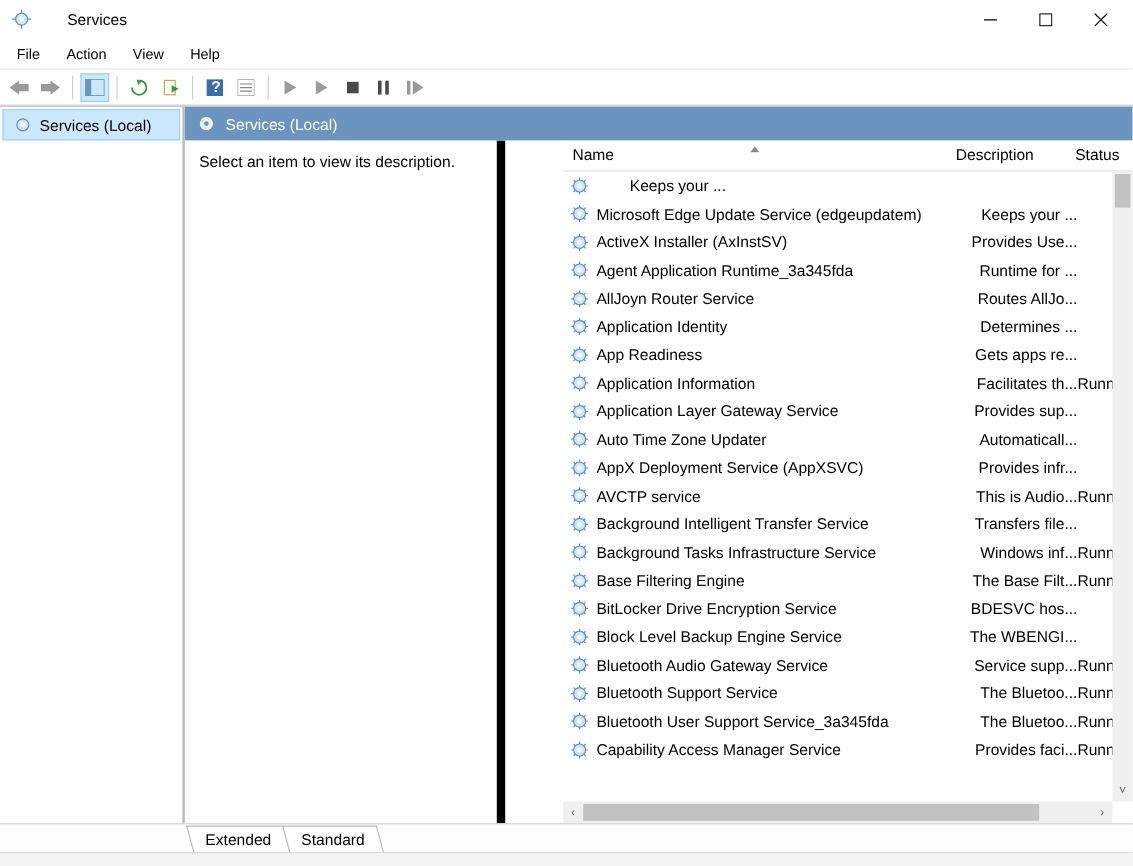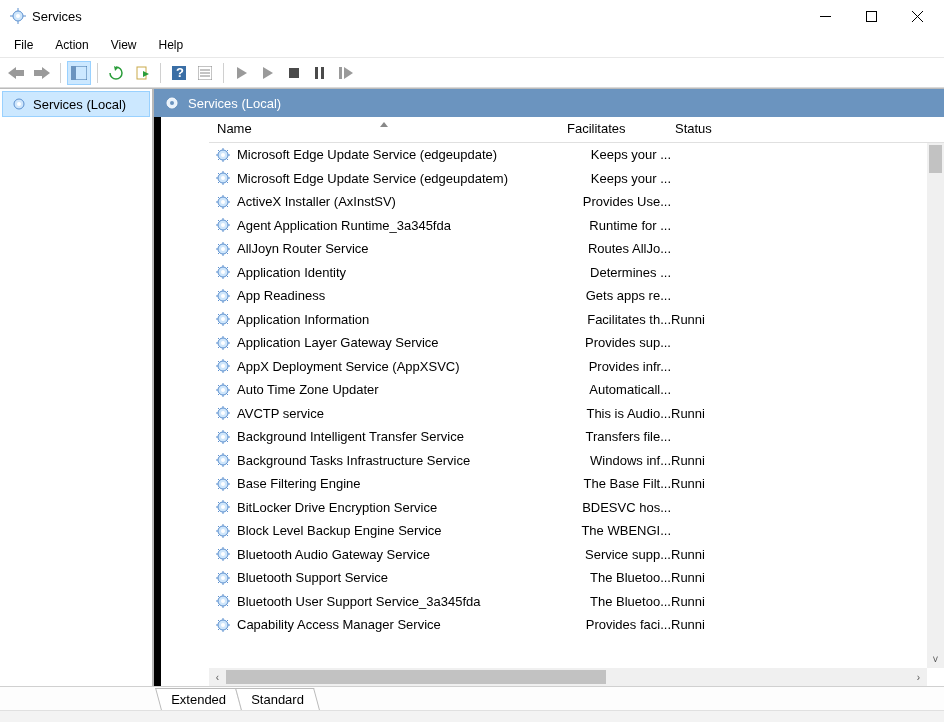--- a/index.html
+++ b/index.html
@@ -1,21 +1,21 @@
 <!DOCTYPE html>
 <html><head>
 <meta charset="utf-8">
 <style>
   * { box-sizing: border-box; margin: 0; padding: 0; font-family: "Segoe UI", Tahoma, sans-serif; font-size: 13px; }
   body { width: 944px; height: 722px; background: #fff; overflow: hidden; display: flex; flex-direction: column; }
 
   
   .titlebar { display: flex; align-items: center; height: 32px; padding: 0 4px; }
   .titlebar .app-icon { width: 16px; height: 16px; margin: 0 6px; }
-  .titlebar .title { flex: 0 0 auto; font-size: 13px; }
+  .titlebar .title { flex: 0 0 auto; font-size: 13px; margin-left: 24px; }
   .titlebar .spacer { flex: 1; }
   .win-btn { width: 46px; height: 32px; display: flex; align-items: center; justify-content: center; }
   .win-btn svg { stroke: #000; }
 
   
   .menubar { display: flex; align-items: center; height: 26px; padding: 0 4px; gap: 2px; border-bottom: 1px solid #e8e8e8; }
   .menubar .item { padding: 3px 10px; font-size: 12px; }
 
   
   .toolbar { display: flex; align-items: center; height: 30px; padding: 0 4px; gap: 2px; border-bottom: 1px solid #d9d9d9; }
@@ -207,51 +207,53 @@
       <span class="gear">
         <svg viewBox="0 0 16 16" width="16" height="16">
             <circle cx="8" cy="8" r="5" fill="#e8f2fc" stroke="#fff"></circle>
             <circle cx="8" cy="8" r="2" fill="#6b94bf"></circle>
           </svg>
       </span>
       <span>Services (Local)</span>
     </div>
 
     <div class="content-body">
+      <div class="desc-pane">
+        <div>Select an item to view its description.</div>
+      </div>
 
       <div class="list-pane">
         <div class="list-headers">
           <div class="col col-name">
             <span>Name</span>
             <span class="sort-ind"><svg width="8" height="5">
                   <polygon points="0,5 4,0 8,5" fill="#888"></polygon>
                 </svg></span>
           </div>
-          <div class="col col-desc"><span>Facilitates</span></div>
+          <div class="col col-desc"><span>Description</span></div>
           <div class="col col-status"><span>Status</span></div>
         </div>
 
         <div class="list-rows" id="rows">
 
           <div class="row">
               <span class="gear"><svg viewBox="0 0 16 16" width="16" height="16">
                   <circle class="gear-svg" cx="8" cy="8" r="5"></circle>
                   <circle cx="8" cy="8" r="2" fill="#fff"></circle>
                   <g stroke="#5a8fcf" stroke-width="1">
                     <line x1="8" y1="1" x2="8" y2="3"></line>
                     <line x1="8" y1="13" x2="8" y2="15"></line>
                     <line x1="1" y1="8" x2="3" y2="8"></line>
                     <line x1="13" y1="8" x2="15" y2="8"></line>
                     <line x1="3" y1="3" x2="4.5" y2="4.5"></line>
                     <line x1="11.5" y1="11.5" x2="13" y2="13"></line>
                     <line x1="3" y1="13" x2="4.5" y2="11.5"></line>
                     <line x1="11.5" y1="4.5" x2="13" y2="3"></line>
                   </g>
                 </svg></span>
-              <span class="c-name">Microsoft Edge Update Service (edgeupdate)</span>
               <span class="c-desc">Keeps your ...</span>
               <span class="c-status"></span>
             </div>
             <div class="row">
               <span class="gear"><svg viewBox="0 0 16 16" width="16" height="16">
                   <circle class="gear-svg" cx="8" cy="8" r="5"></circle>
                   <circle cx="8" cy="8" r="2" fill="#fff"></circle>
                   <g stroke="#5a8fcf" stroke-width="1">
                     <line x1="8" y1="1" x2="8" y2="3"></line>
                     <line x1="8" y1="13" x2="8" y2="15"></line>
@@ -408,41 +410,41 @@
                     <line x1="8" y1="1" x2="8" y2="3"></line>
                     <line x1="8" y1="13" x2="8" y2="15"></line>
                     <line x1="1" y1="8" x2="3" y2="8"></line>
                     <line x1="13" y1="8" x2="15" y2="8"></line>
                     <line x1="3" y1="3" x2="4.5" y2="4.5"></line>
                     <line x1="11.5" y1="11.5" x2="13" y2="13"></line>
                     <line x1="3" y1="13" x2="4.5" y2="11.5"></line>
                     <line x1="11.5" y1="4.5" x2="13" y2="3"></line>
                   </g>
                 </svg></span>
+              <span class="c-name">Auto Time Zone Updater</span>
+              <span class="c-desc">Automaticall...</span>
+              <span class="c-status"></span>
+            </div>
+            <div class="row">
+              <span class="gear"><svg viewBox="0 0 16 16" width="16" height="16">
+                  <circle class="gear-svg" cx="8" cy="8" r="5"></circle>
+                  <circle cx="8" cy="8" r="2" fill="#fff"></circle>
+                  <g stroke="#5a8fcf" stroke-width="1">
+                    <line x1="8" y1="1" x2="8" y2="3"></line>
+                    <line x1="8" y1="13" x2="8" y2="15"></line>
+                    <line x1="1" y1="8" x2="3" y2="8"></line>
+                    <line x1="13" y1="8" x2="15" y2="8"></line>
+                    <line x1="3" y1="3" x2="4.5" y2="4.5"></line>
+                    <line x1="11.5" y1="11.5" x2="13" y2="13"></line>
+                    <line x1="3" y1="13" x2="4.5" y2="11.5"></line>
+                    <line x1="11.5" y1="4.5" x2="13" y2="3"></line>
+                  </g>
+                </svg></span>
               <span class="c-name">AppX Deployment Service (AppXSVC)</span>
               <span class="c-desc">Provides infr...</span>
-              <span class="c-status"></span>
-            </div>
-            <div class="row">
-              <span class="gear"><svg viewBox="0 0 16 16" width="16" height="16">
-                  <circle class="gear-svg" cx="8" cy="8" r="5"></circle>
-                  <circle cx="8" cy="8" r="2" fill="#fff"></circle>
-                  <g stroke="#5a8fcf" stroke-width="1">
-                    <line x1="8" y1="1" x2="8" y2="3"></line>
-                    <line x1="8" y1="13" x2="8" y2="15"></line>
-                    <line x1="1" y1="8" x2="3" y2="8"></line>
-                    <line x1="13" y1="8" x2="15" y2="8"></line>
-                    <line x1="3" y1="3" x2="4.5" y2="4.5"></line>
-                    <line x1="11.5" y1="11.5" x2="13" y2="13"></line>
-                    <line x1="3" y1="13" x2="4.5" y2="11.5"></line>
-                    <line x1="11.5" y1="4.5" x2="13" y2="3"></line>
-                  </g>
-                </svg></span>
-              <span class="c-name">Auto Time Zone Updater</span>
-              <span class="c-desc">Automaticall...</span>
               <span class="c-status"></span>
             </div>
             <div class="row">
               <span class="gear"><svg viewBox="0 0 16 16" width="16" height="16">
                   <circle class="gear-svg" cx="8" cy="8" r="5"></circle>
                   <circle cx="8" cy="8" r="2" fill="#fff"></circle>
                   <g stroke="#5a8fcf" stroke-width="1">
                     <line x1="8" y1="1" x2="8" y2="3"></line>
                     <line x1="8" y1="13" x2="8" y2="15"></line>
                     <line x1="1" y1="8" x2="3" y2="8"></line>

